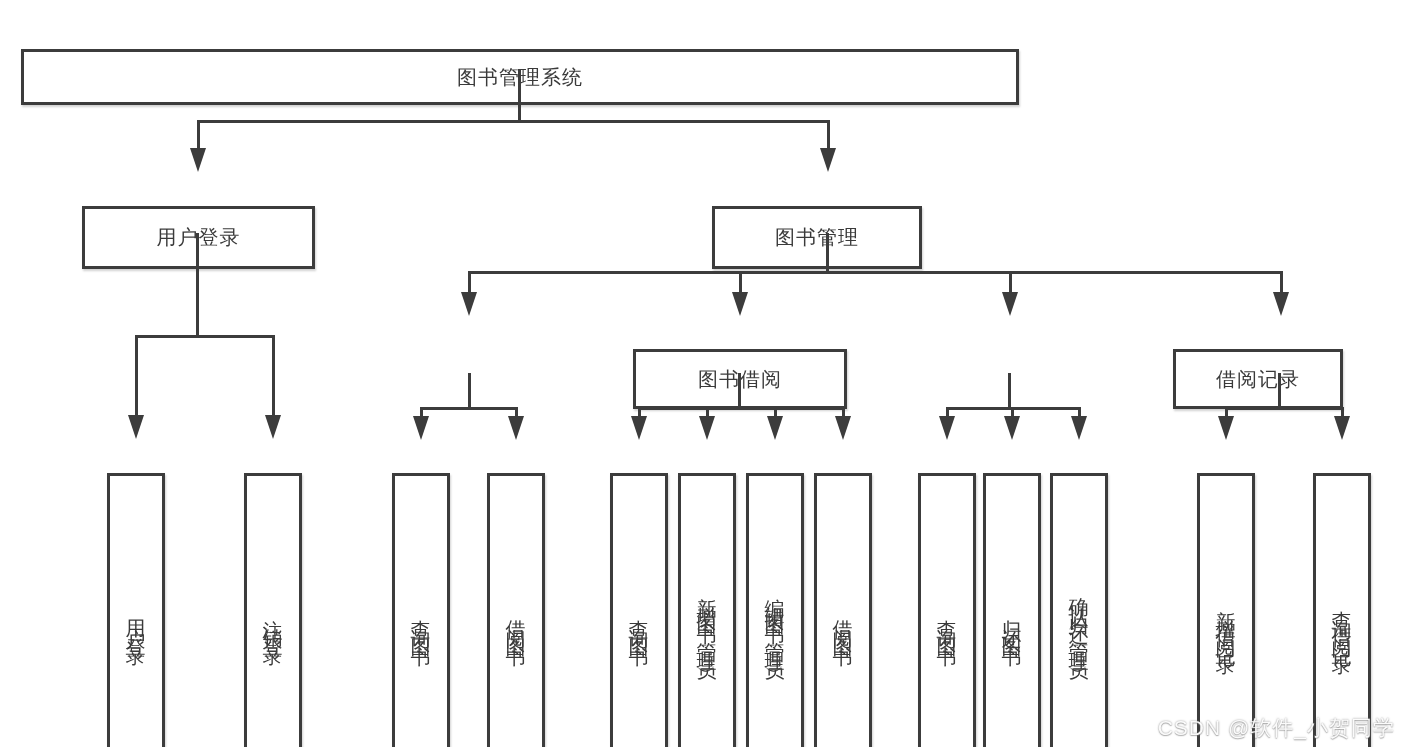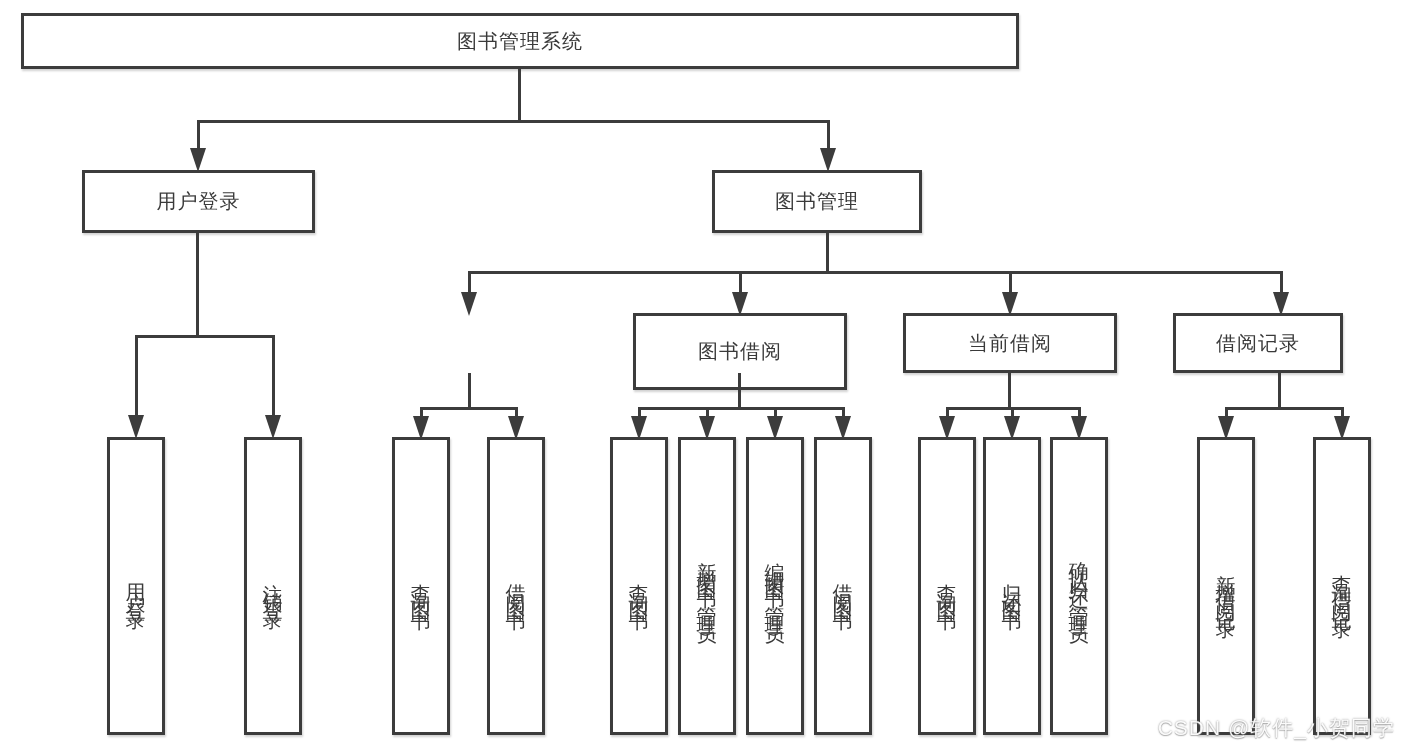--- a/index.html
+++ b/index.html
@@ -11,20 +11,21 @@
   .stage{
     position:relative;width:1405px;height:747px;background:var(--bg);
     font-family:"Liberation Sans","DejaVu Sans",sans-serif;overflow:hidden;
   }
   .box{
     position:absolute;box-sizing:border-box;background:#fff;
     border:3px solid var(--line);
     box-shadow:1px 2px 2px rgba(0,0,0,.18);
     display:flex;align-items:center;justify-content:center;
     color:var(--text);
+    margin-top:36px;
   }
   .box.h span{font-size:20px;letter-spacing:1px;white-space:nowrap;}
   .box.v span{
     writing-mode:vertical-rl;text-orientation:mixed;
     font-size:20px;letter-spacing:9px;line-height:1.1;white-space:nowrap;
   }
   .vline,.hline{position:absolute;background:var(--line);}
   .vline{width:3px;}
   .hline{height:3px;}
   .arrow{position:absolute;width:16px;}
@@ -92,25 +93,22 @@
     </div>
   <div class="arrow" style="left:1002px;top:271px;height:45px">
       <i class="shaft"></i>
       <i class="head"></i>
     </div>
   <div class="arrow" style="left:1273px;top:271px;height:45px">
       <i class="shaft"></i>
       <i class="head"></i>
     </div>
 
-  <div class="box h" style="left:633px;top:313px;width:214px;height:77px">
+  <div class="box h" style="left:633px;top:313px;width:214px;height:60px">
     <span>图书借阅</span>
-  </div>
-  <div class="box h" style="left:903px;top:313px;width:214px;height:60px">
-    <span>当前借阅</span>
   </div>
   <div class="box h" style="left:1173px;top:313px;width:170px;height:60px">
     <span>借阅记录</span>
   </div>
 
   <div class="vline" style="left:468px;top:373px;height:37px"></div>
   <div class="hline" style="left:420px;top:407px;width:97px"></div>
   <div class="arrow" style="left:413px;top:407px;height:33px">
       <i class="shaft"></i>
       <i class="head"></i>

